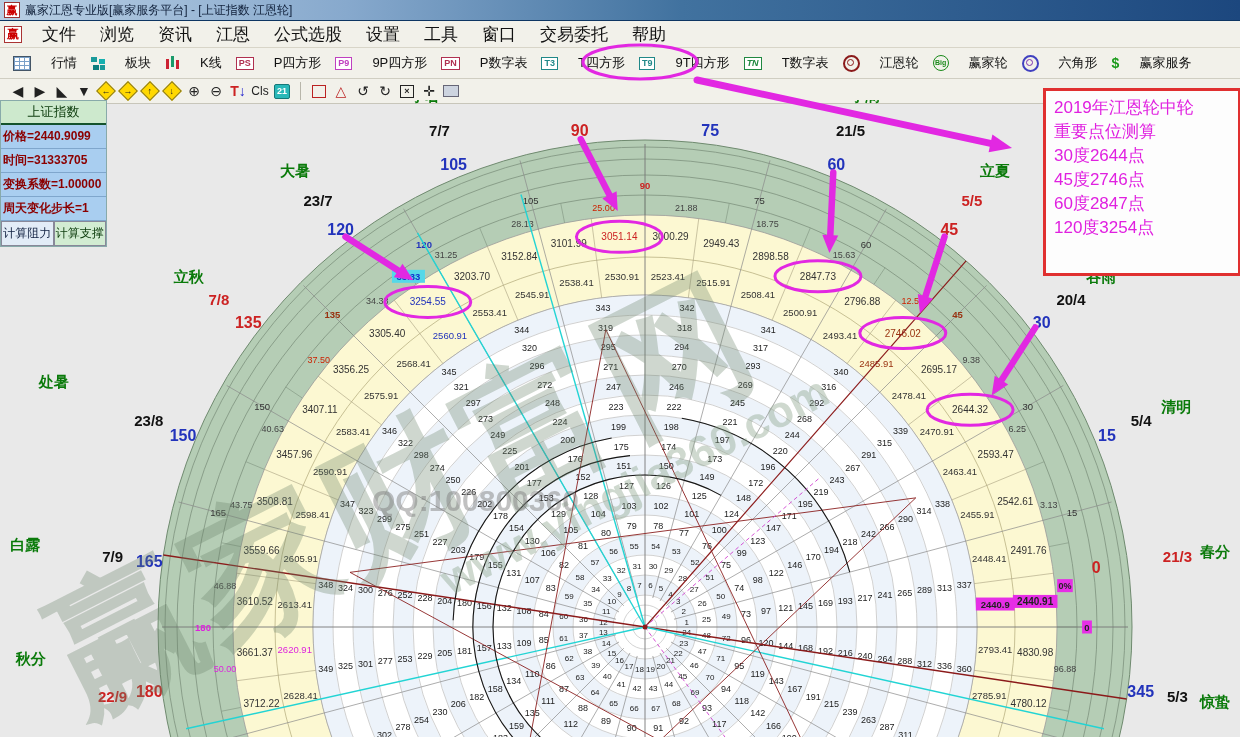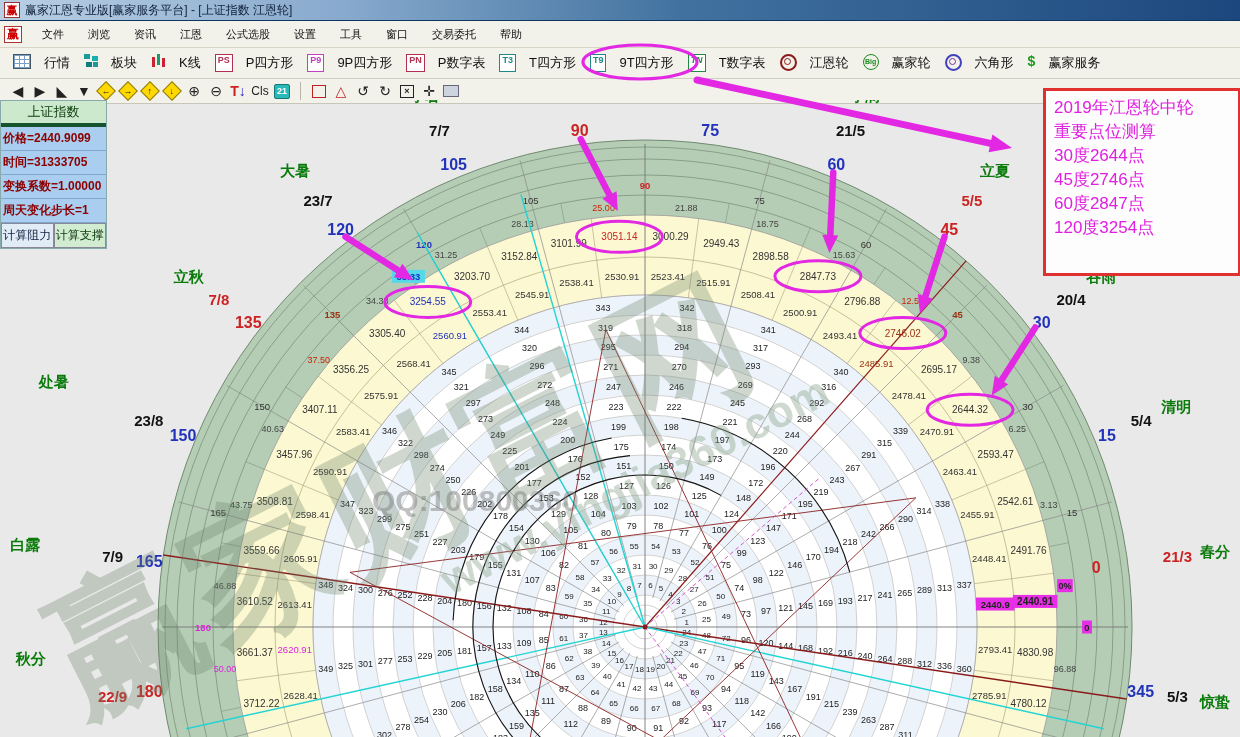--- a/index.html
+++ b/index.html
@@ -9,24 +9,24 @@
   .titlebar{height:20px;display:flex;align-items:center;gap:5px;padding:0 4px;
     background:linear-gradient(to right,#b9cfe4 0%,#87a9cd 28%,#41729f 55%,#1c477e 100%);
     border-bottom:1px solid #0d3562}
   .titlebar .logo{width:14px;height:14px;background:#fff;color:#c00;font:bold 11px/14px "Liberation Sans",sans-serif;
     text-align:center;border:1px solid #933}
   .titlebar .title{font-size:12px;color:#10203a;white-space:nowrap}
   
   .menubar{height:26px;display:flex;align-items:center;background:#f2f1ea;border-bottom:1px solid #d8d5c8;padding-left:4px}
   .menubar .logo{width:16px;height:15px;background:#fff;color:#c00;font:bold 12px/15px "Liberation Sans",sans-serif;
     text-align:center;border:1px solid #a33;margin-right:8px}
-  .menu-item{padding:2px 12px;font-size:11px;color:#111;cursor:default}
+  .menu-item{padding:2px 12px;font-size:17px;color:#111;cursor:default}
   
   .toolbar1{height:30px;display:flex;align-items:center;background:#f2f1ea;border-bottom:1px solid #d0cec2;padding-left:6px}
-  .tb1-item{display:flex;gap:13px;padding:2px 7px;font-size:13px;color:#111}
+  .tb1-item{display:flex;align-items:center;gap:20px;padding:2px 7px;font-size:13px;color:#111}
   .toolbar2{height:24px;display:flex;align-items:center;background:#f2f1ea;border-bottom:1px solid #c8c6ba;padding-left:8px;gap:2px}
   .tb2-btn{min-width:20px;height:20px;display:flex;align-items:center;justify-content:center;font-size:14px;color:#222}
   .tb2-sep{width:1px;height:18px;background:#b8b6aa;margin:0 6px}
   .dia{width:12px;height:12px;background:#ffd800;border:1px solid #8a7a20;transform:rotate(45deg);
        display:flex;align-items:center;justify-content:center}
   .dia span{transform:rotate(-45deg);font-size:9px;font-weight:bold;color:#222;line-height:1}
   .badge{border:1px solid currentColor;background:#fff;font:bold 9px/11px "Liberation Sans",sans-serif;padding:0 2px}
   .ic{display:inline-block}
   .ic-grid{width:16px;height:13px;border:1px solid #456;background:
      repeating-linear-gradient(0deg,#7aa0c8 0 1px,transparent 1px 4px),
@@ -47,21 +47,21 @@
   .ic-hex{width:13px;height:13px;border:2px solid #4040c0;border-radius:50%;position:relative}
   .ic-hex::after{content:"";position:absolute;left:2px;top:2px;width:5px;height:5px;border:1.5px solid #7a30b0;border-radius:50%}
   .ic-dollar{color:#1a9a1a;font:bold 14px/14px "Liberation Sans",sans-serif}
   .ic-cal{background:#2ab8b8;color:#fff;border:1px solid #157878;font:bold 9px/11px "Liberation Sans",sans-serif;
      padding:1px 2px;border-radius:2px}
   .ic-rect{width:12px;height:11px;border:1.5px solid #b22}
   .ic-boxx{width:12px;height:11px;border:1.5px solid #222;font:bold 9px/10px "Liberation Sans",sans-serif;text-align:center;color:#222}
   .ic-screen{width:14px;height:10px;border:1.5px solid #667;background:#cdd4e0}
   
   .infopanel{position:absolute;left:0;top:100px;width:105px;z-index:30;font-size:12px;border:1px solid #8aa}
-  .infopanel .hd{background:#cde9cd;color:#0a3a0a;text-align:center;padding:2px 0;border-bottom:4px solid #14532d;font-size:13px}
+  .infopanel .hd{background:#cde9cd;color:#0a3a0a;text-align:center;padding:2px 0;border-bottom:2px solid #14532d;font-size:13px}
   .infopanel .row{background:#a9cef0;color:#8b0000;padding:3px 2px;border-bottom:1px solid #7fa6cc;white-space:nowrap;font-weight:bold;font-size:12px}
   .infopanel .btns{display:flex}
   .infopanel .btn{flex:1;text-align:center;padding:3px 0;font-size:12px;border:1px solid #889;cursor:default}
   .btn.resist{background:#e2ecf7;color:#102040}
   .btn.support{background:#d2ecd2;color:#0a3a0a}
   
   #wheel{position:absolute;left:0;top:100px;z-index:5}
   .wm-big{position:absolute;left:105px;top:560px;z-index:8;font-size:148px;font-weight:bold;letter-spacing:6px;
      color:rgba(105,130,105,0.32);transform:rotate(-27deg);transform-origin:left bottom;white-space:nowrap;pointer-events:none}
   .wm-url{position:absolute;left:455px;top:555px;z-index:8;font-size:44px;font-weight:bold;

